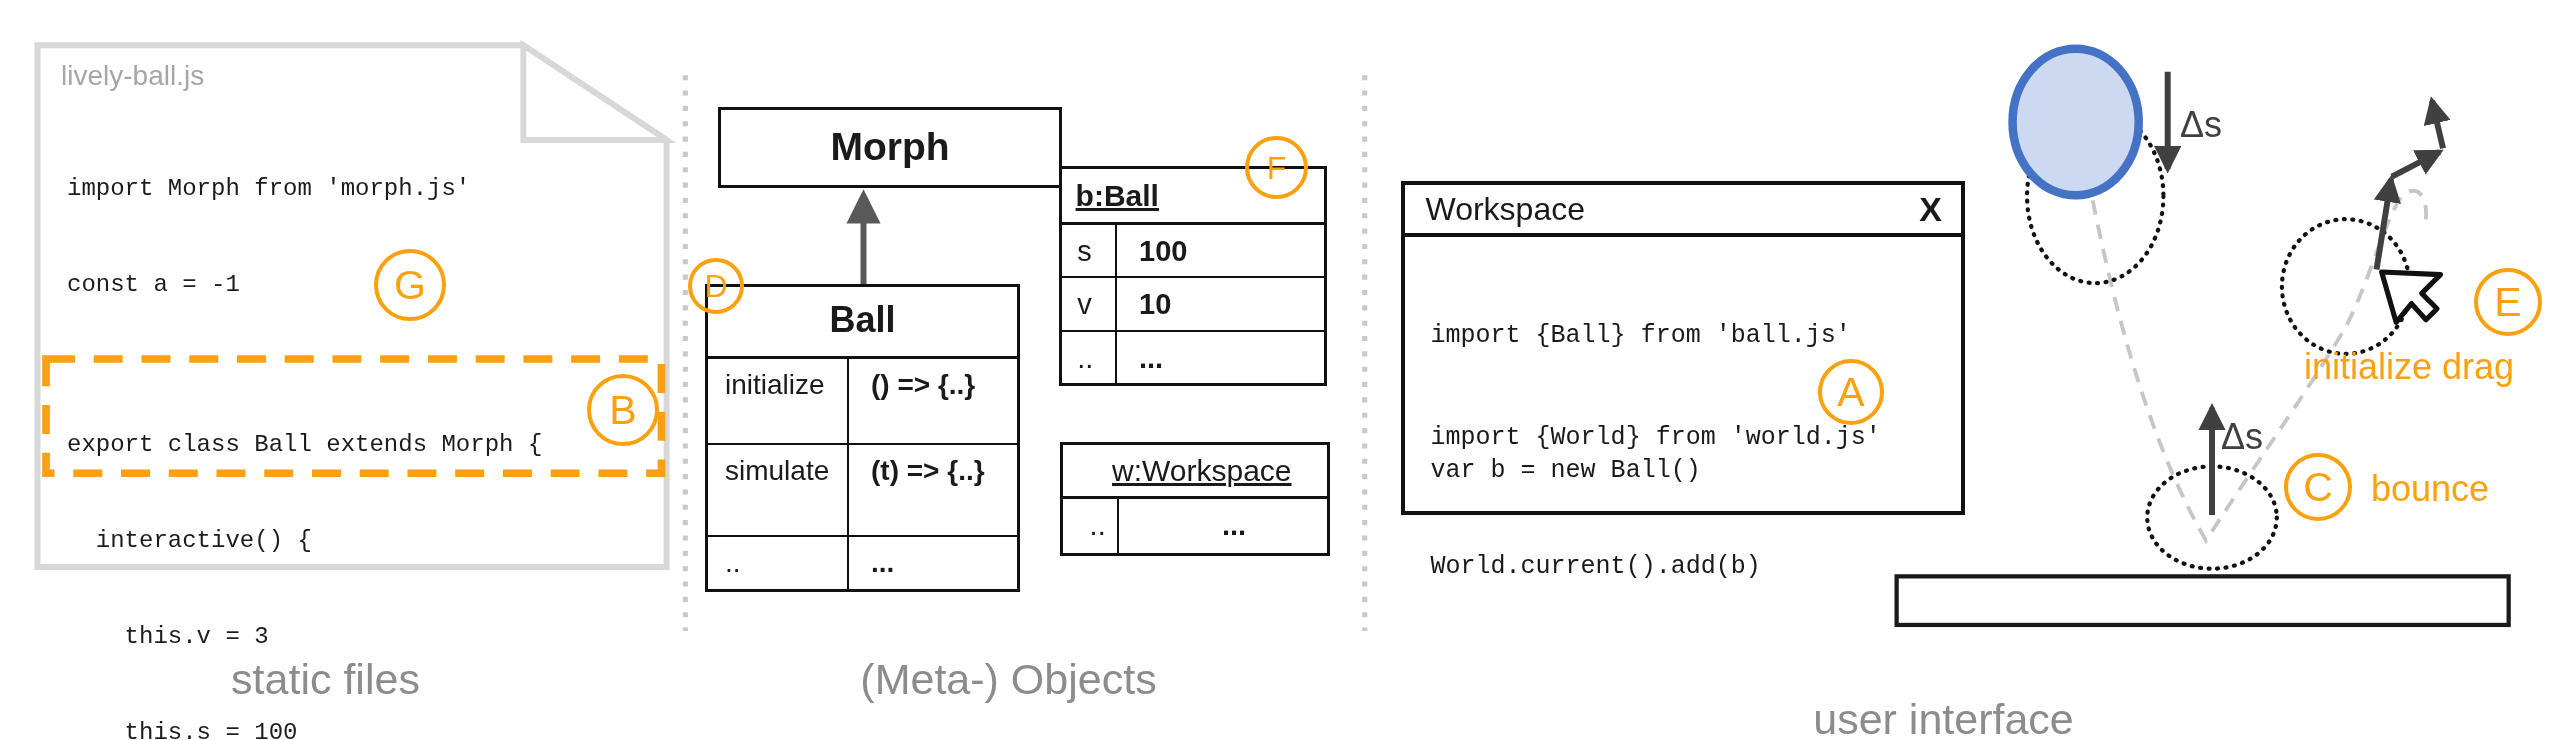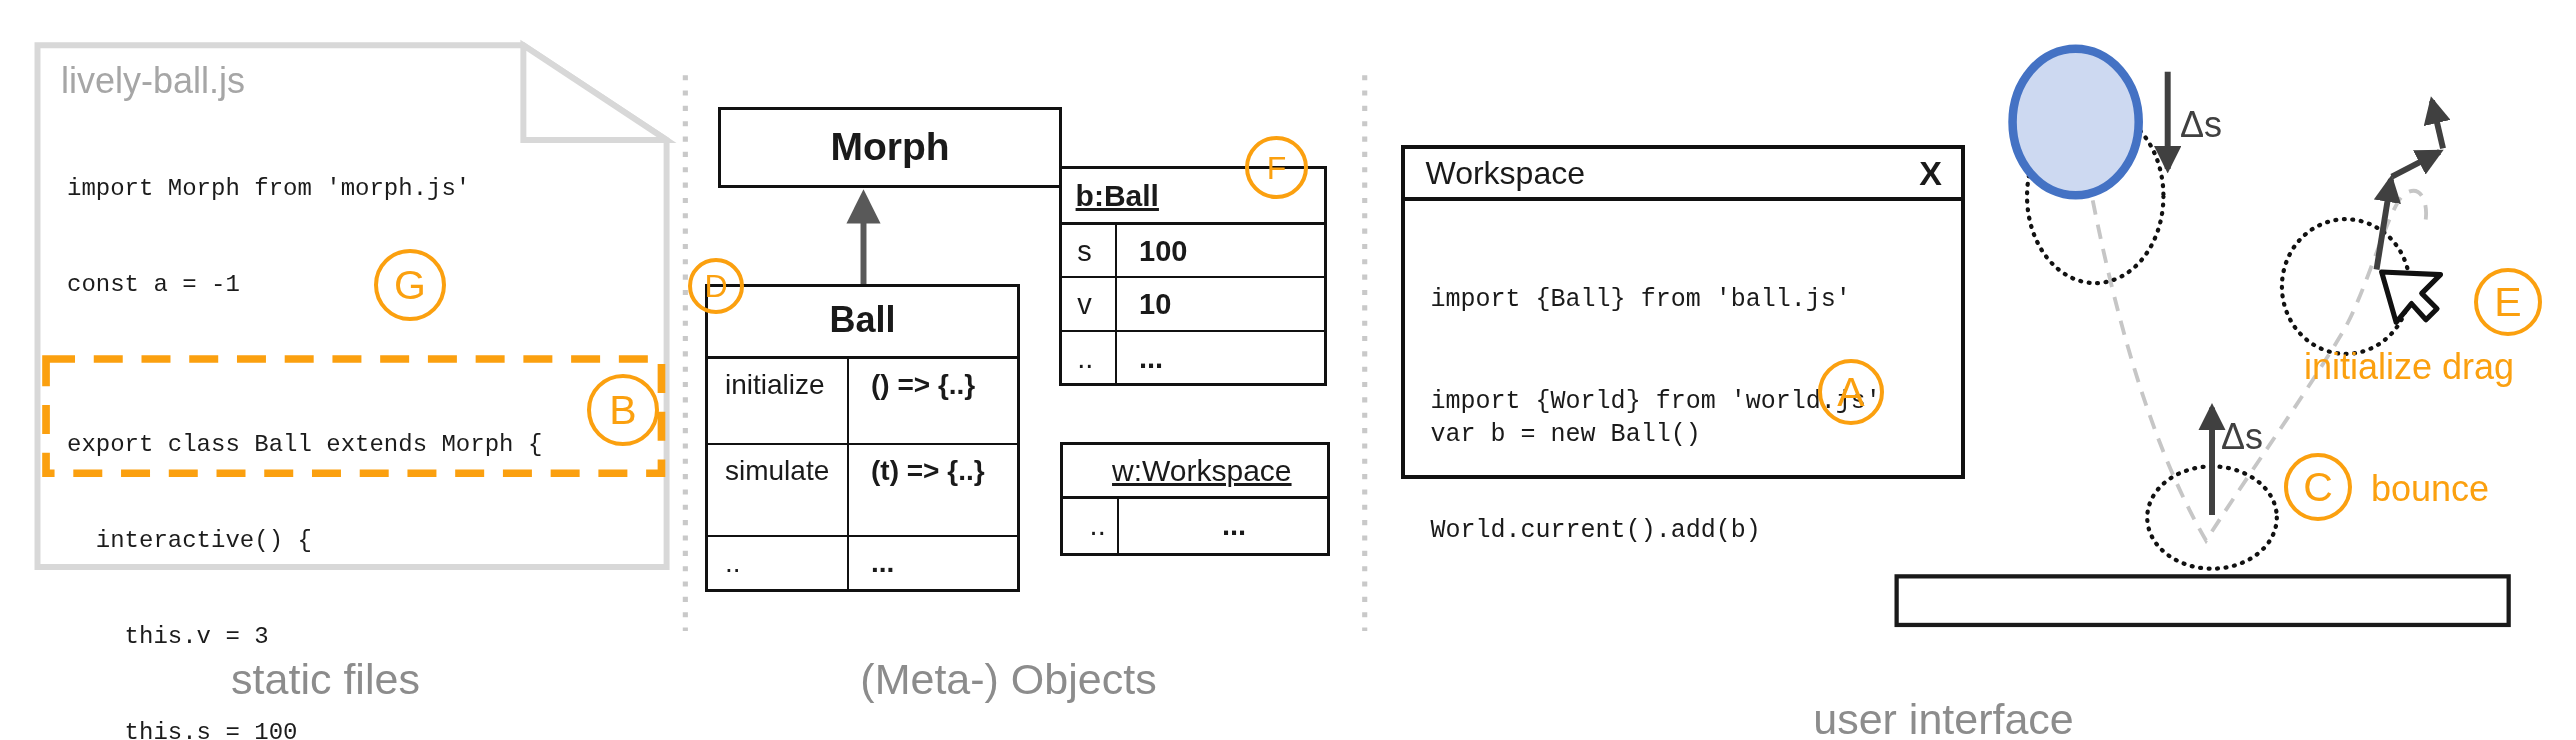--- a/index.html
+++ b/index.html
@@ -11,39 +11,39 @@
     --ink:#1A1A1A;
   }
   html,body{margin:0;padding:0;background:#fff;}
   #canvas{position:relative;width:2576px;height:741px;background:#fff;overflow:hidden;
           font-family:"Liberation Sans",sans-serif;color:var(--ink);}
   #art{position:absolute;left:0;top:0;}
   
   .code{position:absolute;font-family:"Liberation Mono",monospace;color:#1c1c1c;white-space:pre;}
   .code .cl{display:block;}
   
-  .file-title{position:absolute;color:#A6A6A6;font-size:36px;}
+  .file-title{position:absolute;color:#A6A6A6;font-size:28px;}
   .section-label{position:absolute;width:511px;text-align:center;color:var(--muted);font-size:43px;}
   
   .badge{position:absolute;border:4.3px solid var(--accent);border-radius:50%;
          color:var(--accent);display:flex;align-items:center;justify-content:center;
          font-size:41px;line-height:1;background:transparent;box-sizing:border-box;}
   .badge.sm{font-size:32px;}
   
   .umlbox{position:absolute;border:3.4px solid #111;background:#fff;box-sizing:border-box;}
   .morph-title{font-weight:bold;font-size:39px;text-align:center;line-height:73px;}
   .tbl-header{border-bottom:3.4px solid #111;}
   .ball-title{font-weight:bold;font-size:36px;text-align:center;line-height:66px;}
   .obj-title{font-size:30px;text-decoration:underline;padding:10.2px 0 0 13.6px;}
   .trow{display:flex;border-bottom:2.6px solid #111;box-sizing:border-box;}
   .trow:last-child{border-bottom:none;flex:1;}
   .tc1{border-right:2.6px solid #111;box-sizing:border-box;padding:10.2px 0 0 17px;font-size:28px;}
   .tc2{flex:1;padding:10.2px 0 0 22px;font-size:28px;font-weight:bold;}
   
-  .window{position:absolute;border:4.3px solid #111;background:#fff;box-sizing:border-box;}
+  .window{position:absolute;border:4.3px solid #111;background:#fff;box-sizing:border-box;margin-top:36px;}
   .titlebar{height:48px;border-bottom:4.3px solid #111;display:flex;align-items:center;
             justify-content:space-between;padding:0 19px 0 20.5px;}
   .titlebar .wt{font-size:32px;}
   .closex{font-size:34px;font-weight:bold;cursor:default;}
   .hlcode{position:absolute;font-family:"Liberation Mono",monospace;white-space:pre;}
   
   .phys{position:absolute;font-size:36px;color:var(--dark);}
   .phys.orange{color:var(--accent);}
 </style>
 </head>

